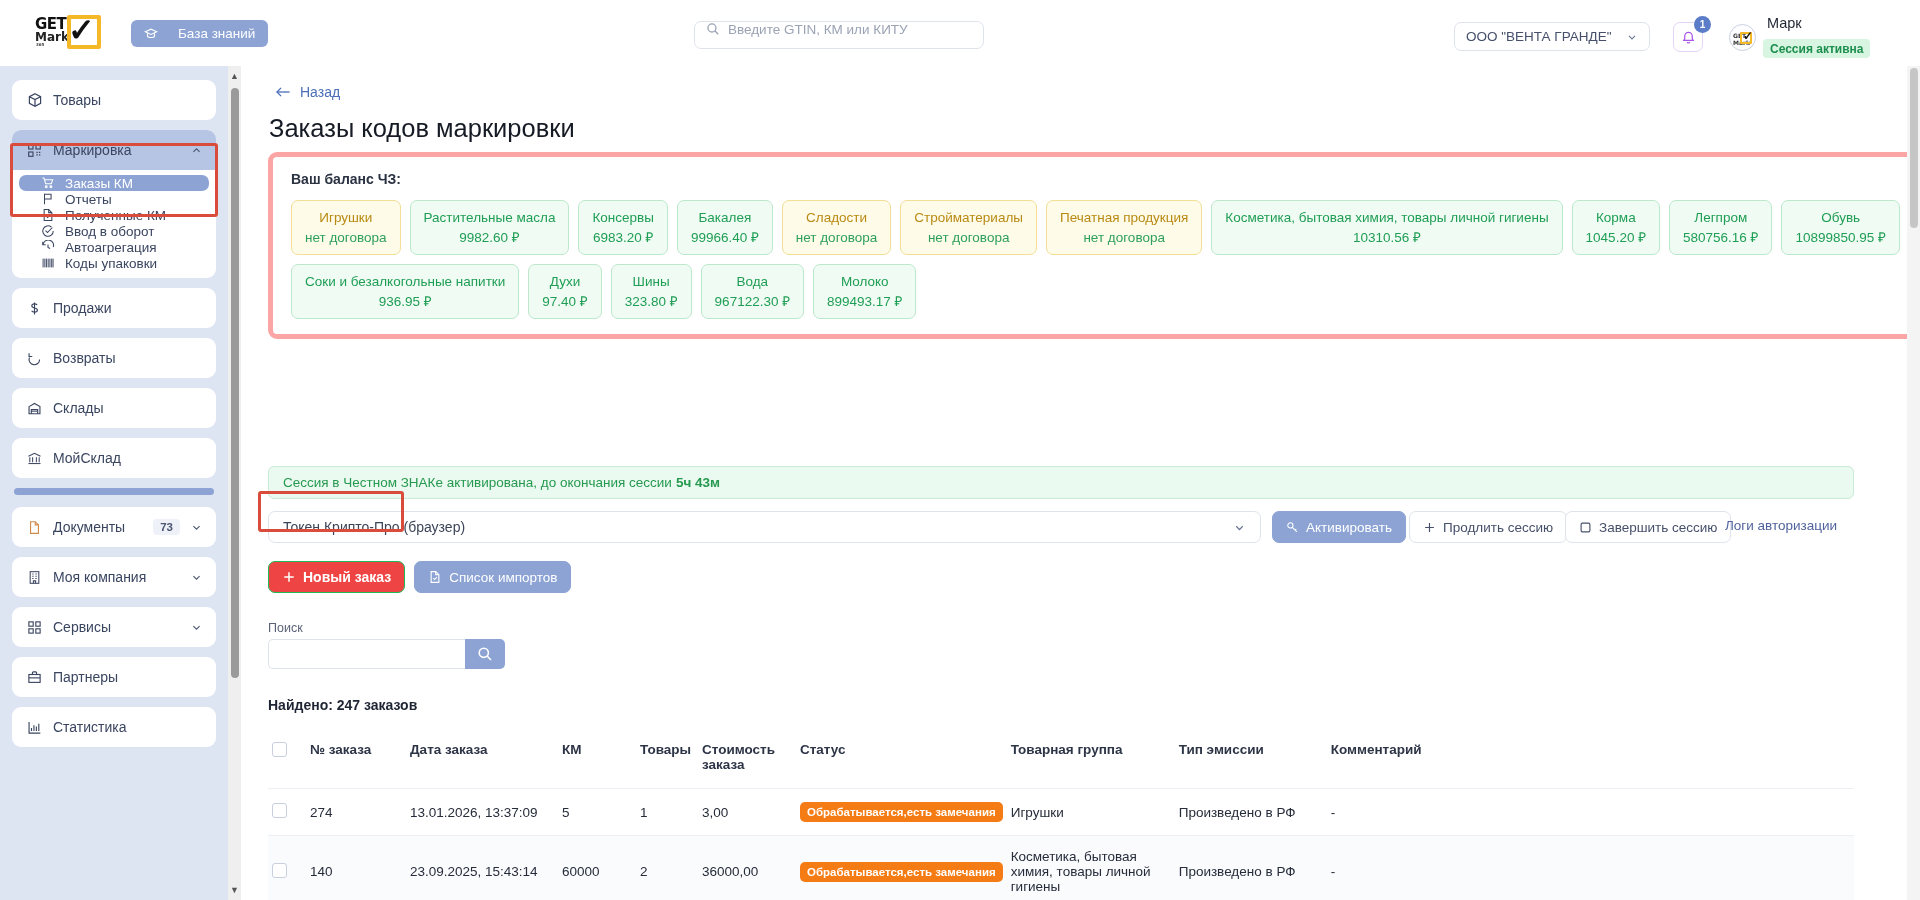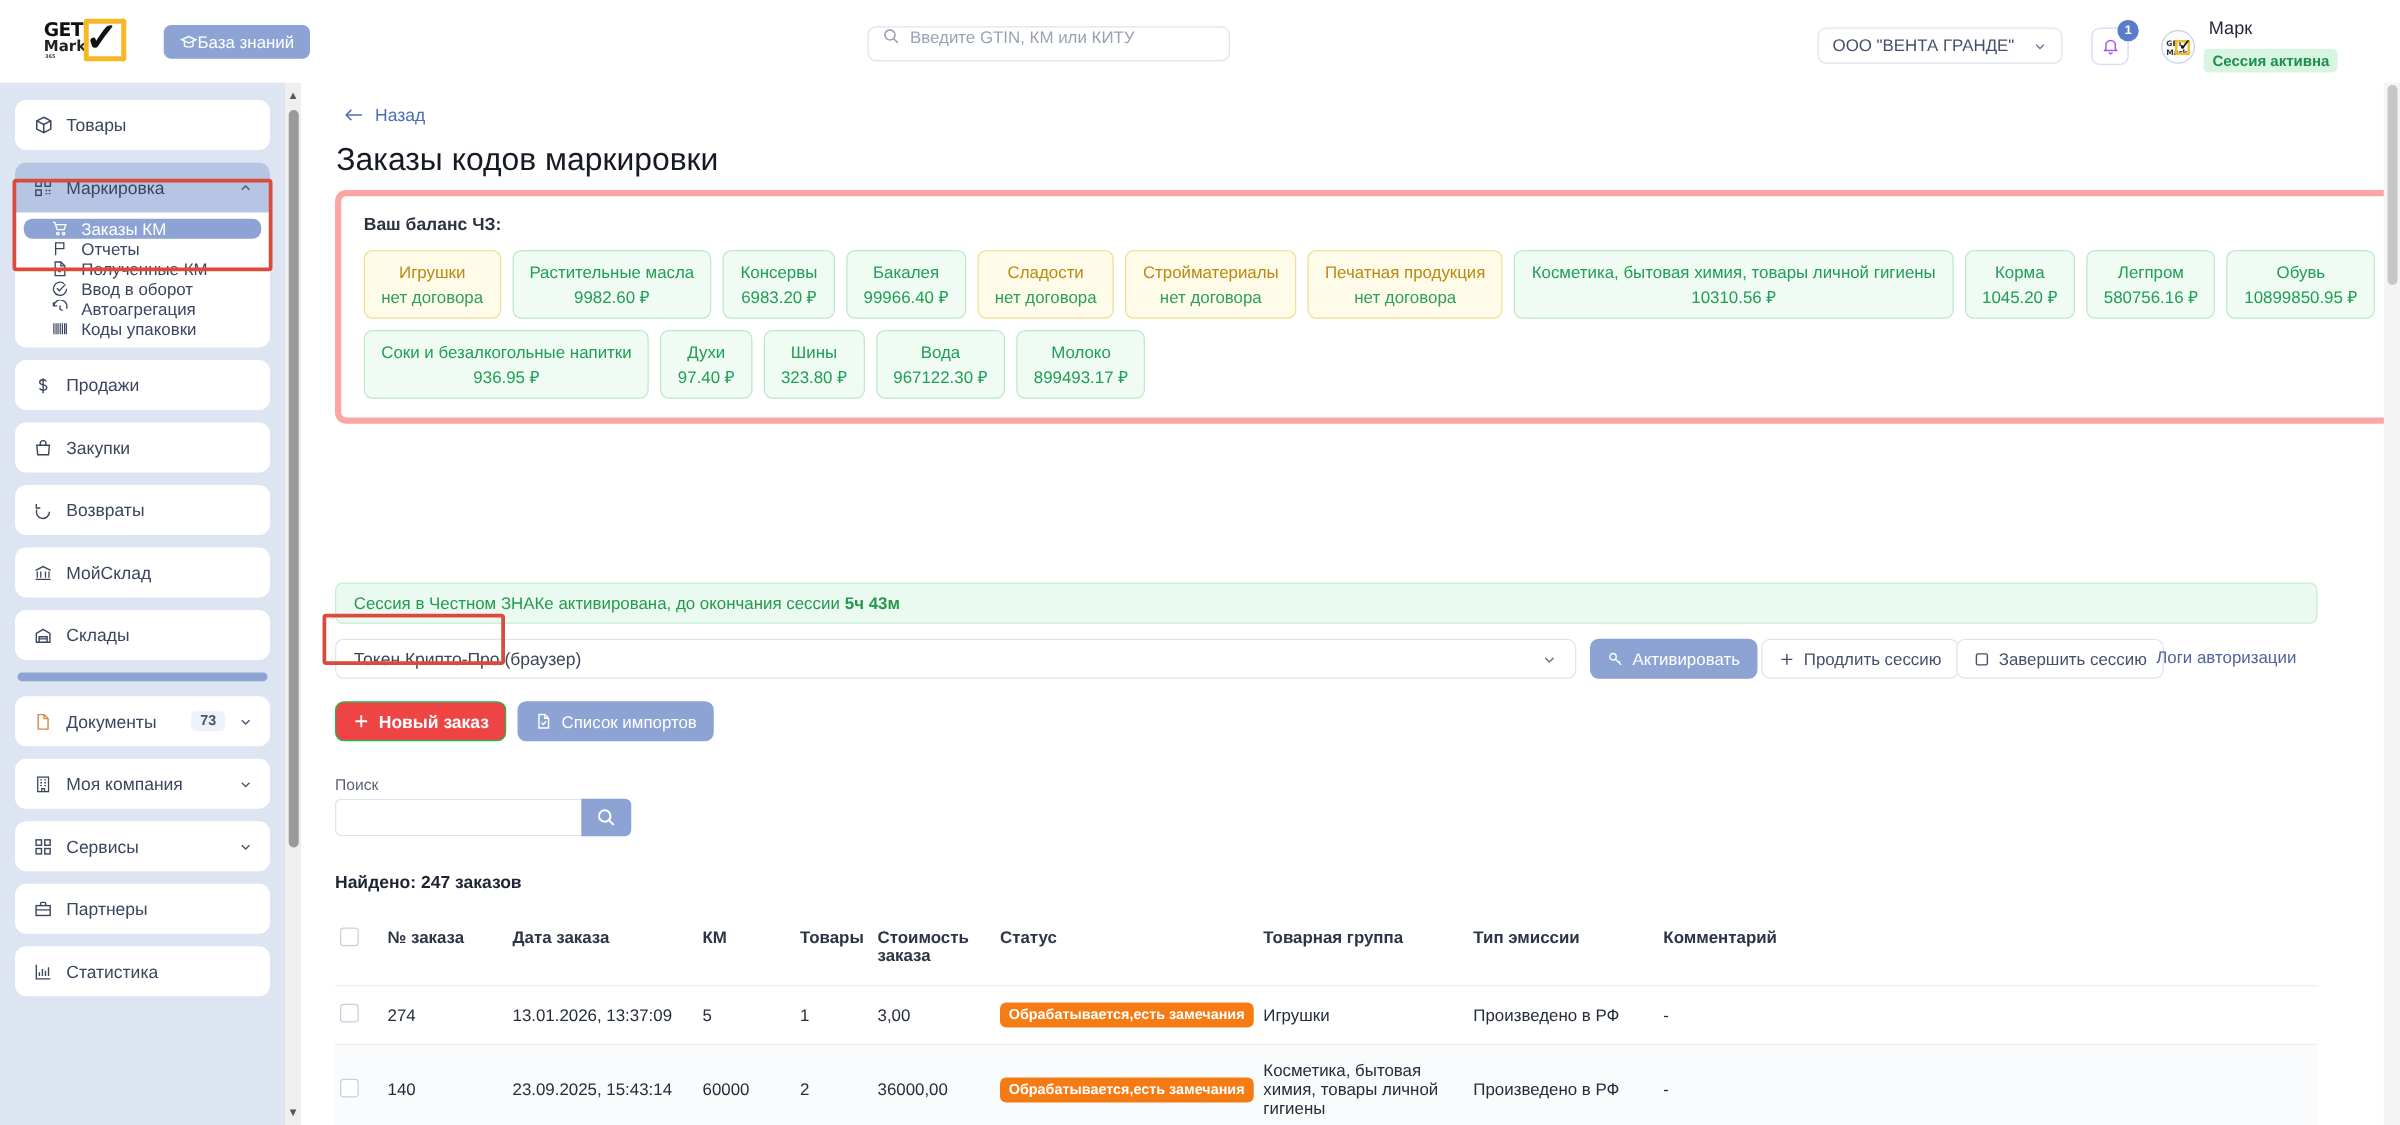--- a/index.html
+++ b/index.html
@@ -27,21 +27,21 @@
     border: 4px solid #F5B827; border-radius: 2px;
   }
   .logo-check {
     position: absolute; left: 33px; top: -2px; font-size: 32px; color: #111;
     font-weight: bold; line-height: 34px;
   }
 
   .kb-btn {
     position: absolute; left: 131px; top: 20px; height: 27px;
     background: #8CA3D4; border-radius: 6px; color: #fff;
-    display: flex; align-items: center; gap: 0;
+    display: flex; align-items: center; gap: 20px;
     padding: 0 13px; font-size: 13.5px; cursor: pointer; border: none;
     white-space: nowrap;
   }
 
   .search-box {
     position: absolute; left: 694px; top: 21px; width: 290px; height: 28px;
     border: 1px solid #dfe3ec; border-radius: 7px;
     display: flex; align-items: flex-start; background: #fff;
   }
   .search-box .mag { margin: 0 8px 0 11px; color: #99a2b5; }
@@ -409,67 +409,56 @@
       <span class="ico">
         <svg width="15" height="15" viewBox="0 0 16 16" fill="none" stroke="#3a4560" stroke-width="1.2">
           <path d="M8 1.6v12.8"></path>
             <path d="M10.8 4.3c-.6-.9-1.6-1.3-2.8-1.3-1.7 0-2.9.8-2.9 2.1 0 1.4 1.2 1.9 3 2.3 1.8.4 3 .9 3 2.3 0 1.3-1.3 2.2-3.1 2.2-1.4 0-2.5-.5-3.1-1.5"></path>
         </svg>
       </span>
       <span>Продажи</span>
     </div>
   </div>
 
-  <div class="nav-card">
-    <div class="nav-row">
-      <span class="ico">
-        <svg width="15" height="15" viewBox="0 0 16 16" fill="none" stroke="#3a4560" stroke-width="1.2">
-          <path d="M2.6 5.6h10.8l-.8 8H3.4z"></path>
-            <path d="M5.6 5.6V4a2.4 2.4 0 014.8 0v1.6"></path>
-        </svg>
-      </span>
-      <span>Закупки</span>
-    </div>
-  </div>
 
   <div class="nav-card">
     <div class="nav-row">
       <span class="ico">
         <svg width="15" height="15" viewBox="0 0 16 16" fill="none" stroke="#3a4560" stroke-width="1.2">
           <path d="M13.4 9A5.6 5.6 0 112.6 7"></path>
             <path d="M2.2 2.4v3.4h3.4"></path>
         </svg>
       </span>
       <span>Возвраты</span>
+    </div>
+  </div>
+
+  <div class="nav-card">
+    <div class="nav-row">
+      <span class="ico">
+        <svg width="15" height="15" viewBox="0 0 16 16" fill="none" stroke="#3a4560" stroke-width="1.2">
+          <path d="M2.2 6L8 2.6 13.8 6v7.6H2.2z"></path>
+            <path d="M4.6 13.6V9h6.8v4.6"></path>
+            <path d="M4.6 10.8h6.8"></path>
+        </svg>
+      </span>
+      <span>Склады</span>
     </div>
   </div>
 
   <div class="nav-card">
     <div class="nav-row">
       <span class="ico">
         <svg width="15" height="15" viewBox="0 0 16 16" fill="none" stroke="#3a4560" stroke-width="1.1">
           <path d="M1.6 5.6L8 2.4l6.4 3.2"></path>
             <path d="M3 6.6v5.4M6 6.6v5.4M10 6.6v5.4M13 6.6v5.4"></path>
             <path d="M1.6 13.4h12.8"></path>
         </svg>
       </span>
       <span>МойСклад</span>
-    </div>
-  </div>
-
-  <div class="nav-card">
-    <div class="nav-row">
-      <span class="ico">
-        <svg width="15" height="15" viewBox="0 0 16 16" fill="none" stroke="#3a4560" stroke-width="1.2">
-          <path d="M2.2 6L8 2.6 13.8 6v7.6H2.2z"></path>
-            <path d="M4.6 13.6V9h6.8v4.6"></path>
-            <path d="M4.6 10.8h6.8"></path>
-        </svg>
-      </span>
-      <span>Склады</span>
     </div>
   </div>
 
   <div class="divider-bar"></div>
 
   <div class="nav-card">
     <div class="nav-row">
       <span class="ico">
         <svg width="15" height="15" viewBox="0 0 16 16" fill="none" stroke="#D08A4A" stroke-width="1.2">
           <path d="M3.8 1.8h5l3.4 3.4v9H3.8z"></path>

